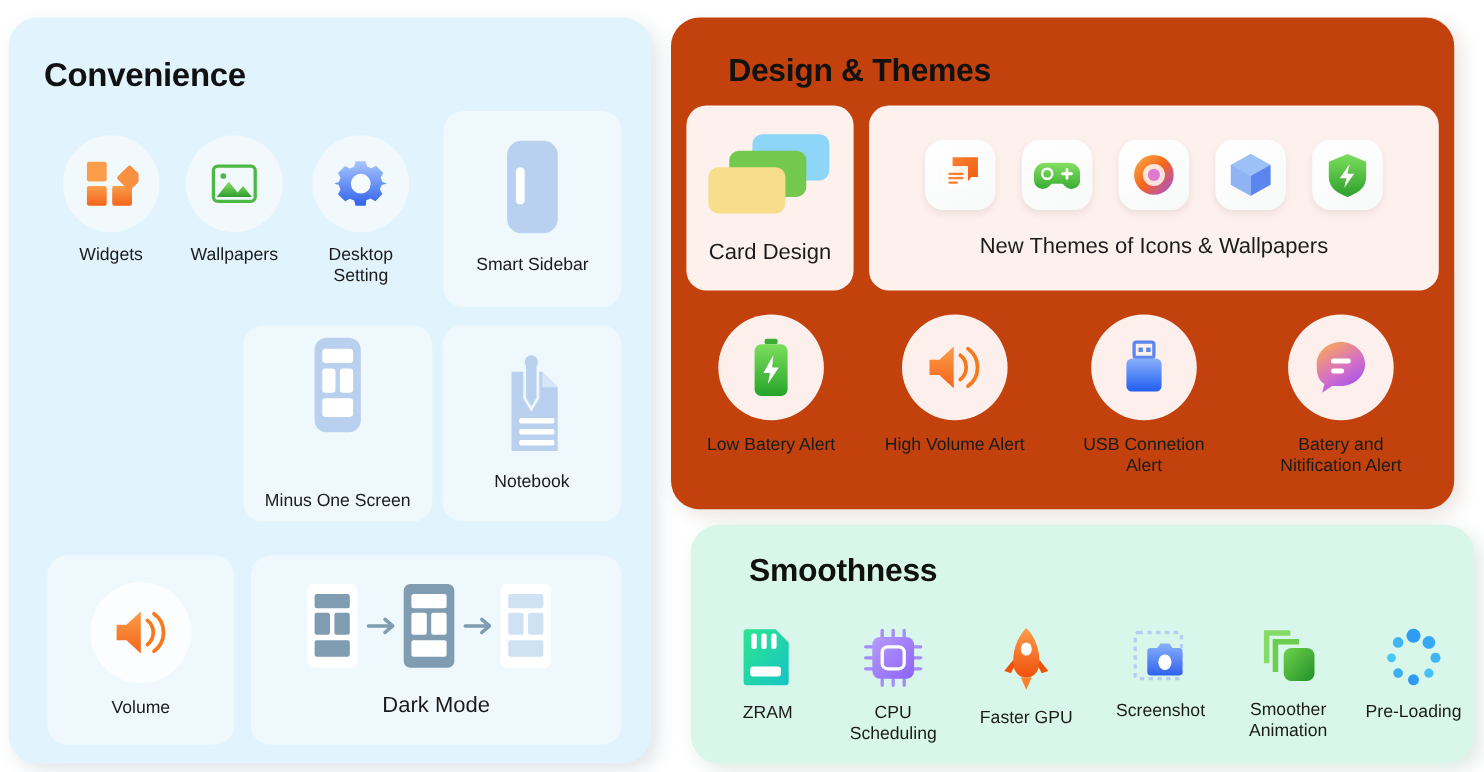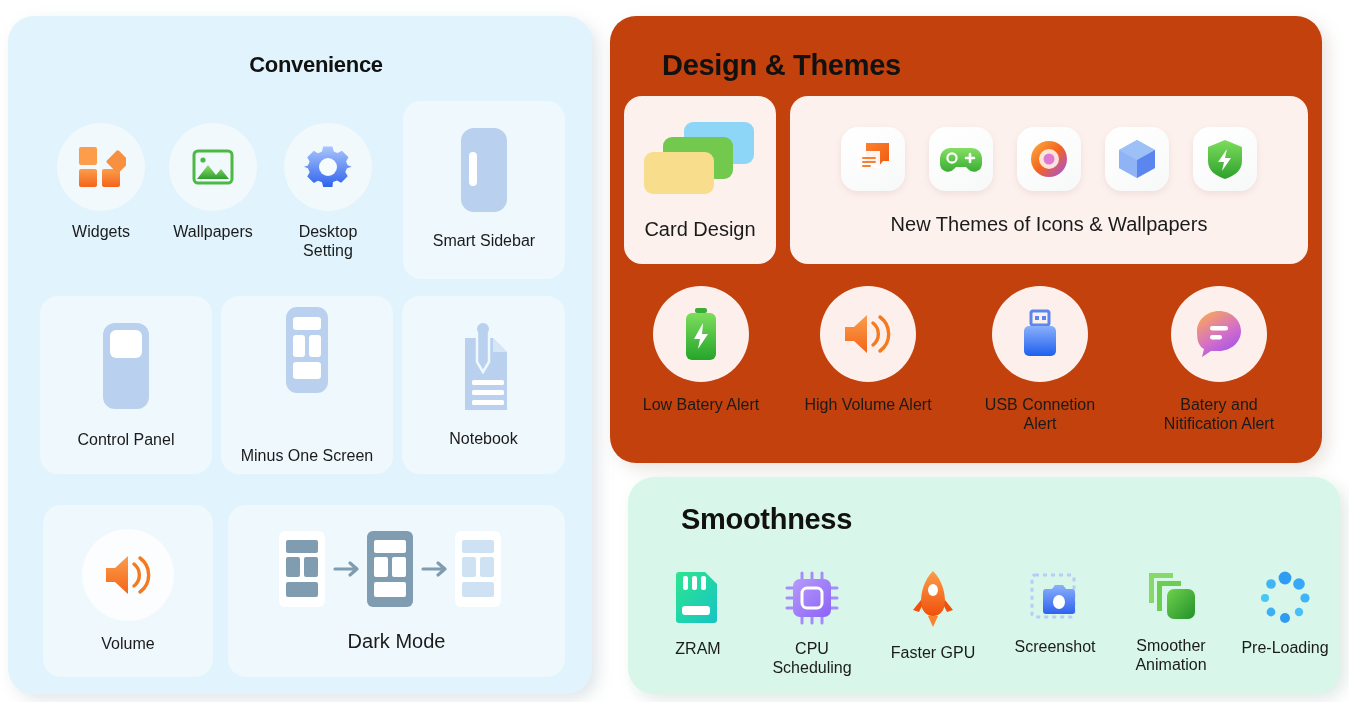--- a/index.html
+++ b/index.html
@@ -15,21 +15,21 @@
   .panel { position: absolute; border-radius: 26px; }
   .panel-title {
     font-weight: bold; color: #111; letter-spacing: -0.3px;
   }
 
   #panel-convenience {
     left: 8px; top: 16px; width: 584px; height: 678px;
     background: #e1f3fc;
     box-shadow: 6px 6px 16px rgba(120,140,160,0.22);
   }
-  #panel-convenience .panel-title { font-size: 22px; margin: 36px 0 0 32px; text-align: center; }
+  #panel-convenience .panel-title { font-size: 30px; margin: 36px 0 0 32px; }
 
   #panel-design {
     left: 610px; top: 16px; width: 712px; height: 447px;
     background: #c2410c;
     box-shadow: 6px 6px 16px rgba(160,130,120,0.22);
     padding-left: 19px;
   }
   #panel-design .panel-title { font-size: 29px; margin: 33px 0 0 33px; }
 
   #panel-smooth {
@@ -142,29 +142,20 @@
     <div class="card card-blue" style="left:395px; top:85px; width:162px; height:178px;">
       <div style="margin-top:-4px;">
         <svg width="62" height="88" viewBox="0 0 62 88">
           <rect x="8" y="2" width="46" height="84" rx="13" fill="#b9d1ee"></rect>
           <rect x="16" y="26" width="8" height="34" rx="4" fill="#ffffff"></rect>
         </svg>
       </div>
       <div class="label" style="margin-top:18px;">Smart Sidebar</div>
     </div>
 
-    <div class="card card-blue" style="left:32px; top:280px; width:172px; height:178px;">
-      <div>
-        <svg width="64" height="90" viewBox="0 0 64 90">
-          <rect x="9" y="2" width="46" height="86" rx="12" fill="#b9d1ee"></rect>
-          <rect x="16" y="9" width="32" height="28" rx="6" fill="#ffffff"></rect>
-        </svg>
-      </div>
-      <div class="label" style="margin-top:20px;">Control Panel</div>
-    </div>
 
     <div class="card card-blue" style="left:213px; top:280px; width:172px; height:178px;gap:32px;">
       <div>
         <svg width="60" height="90" viewBox="0 0 60 90">
           <rect x="9" y="2" width="42" height="86" rx="11" fill="#b9d1ee"></rect>
           <rect x="16" y="12" width="28" height="13" rx="3" fill="#ffffff"></rect>
           <rect x="16" y="30" width="12" height="22" rx="3" fill="#ffffff"></rect>
           <rect x="32" y="30" width="12" height="22" rx="3" fill="#ffffff"></rect>
           <rect x="16" y="57" width="28" height="17" rx="3" fill="#ffffff"></rect>
         </svg>

